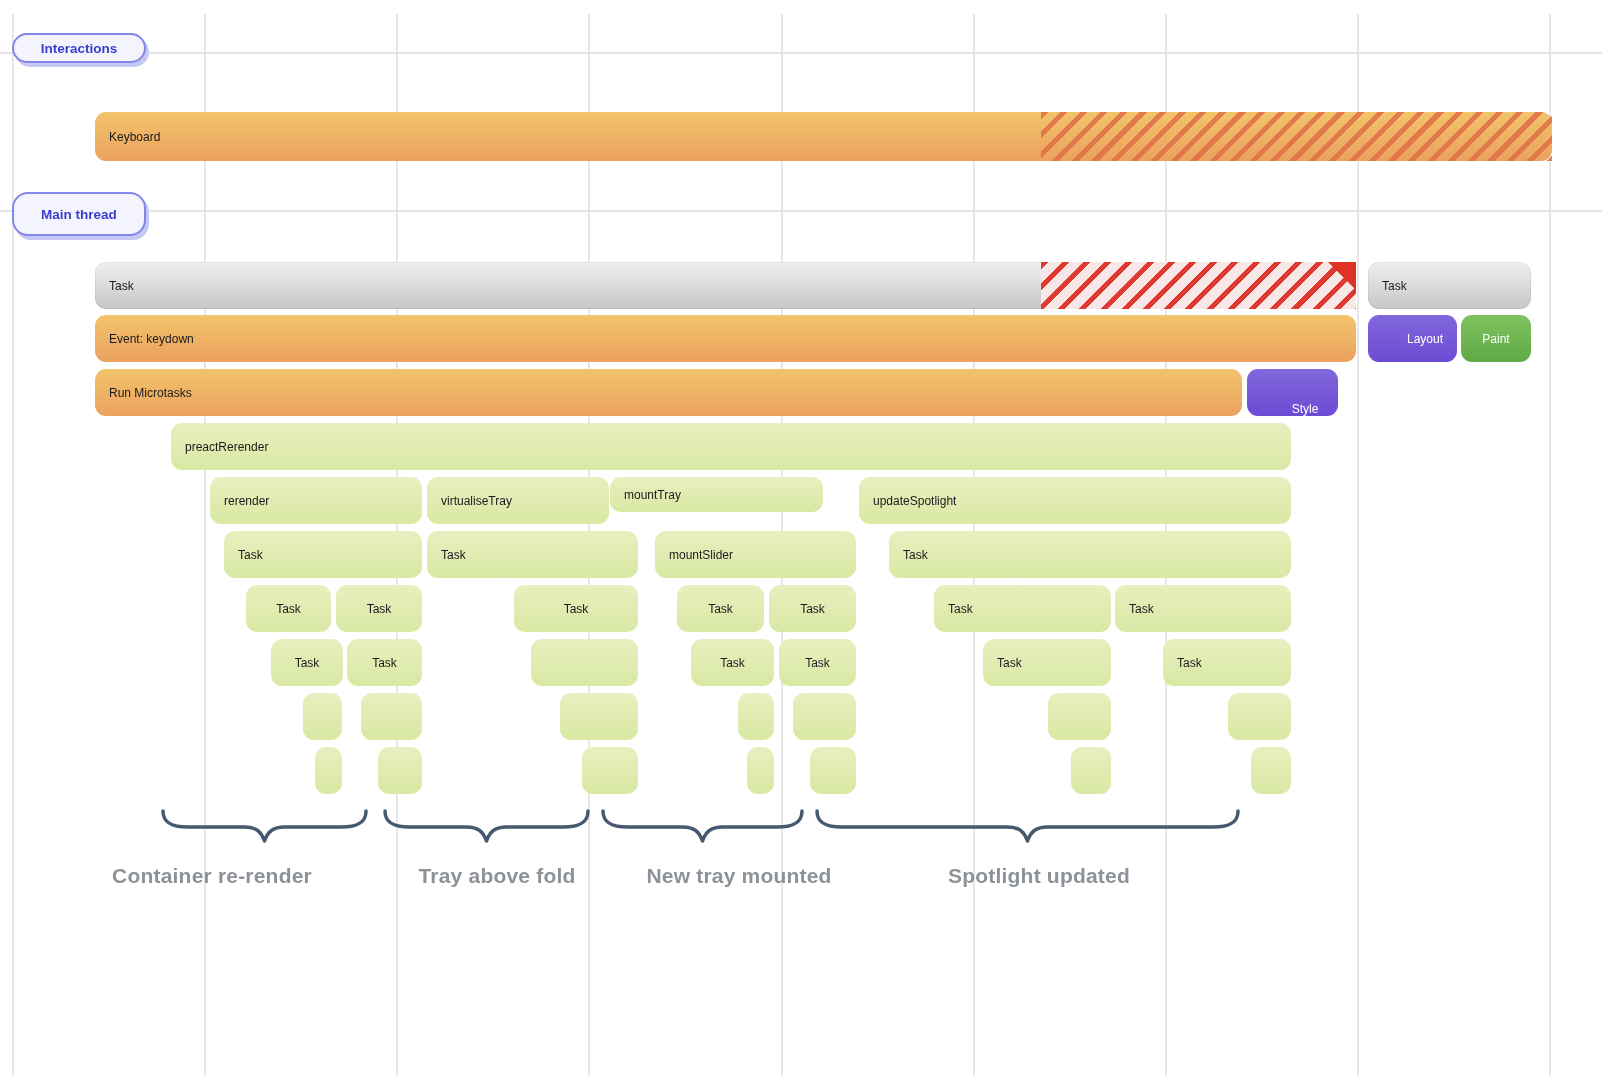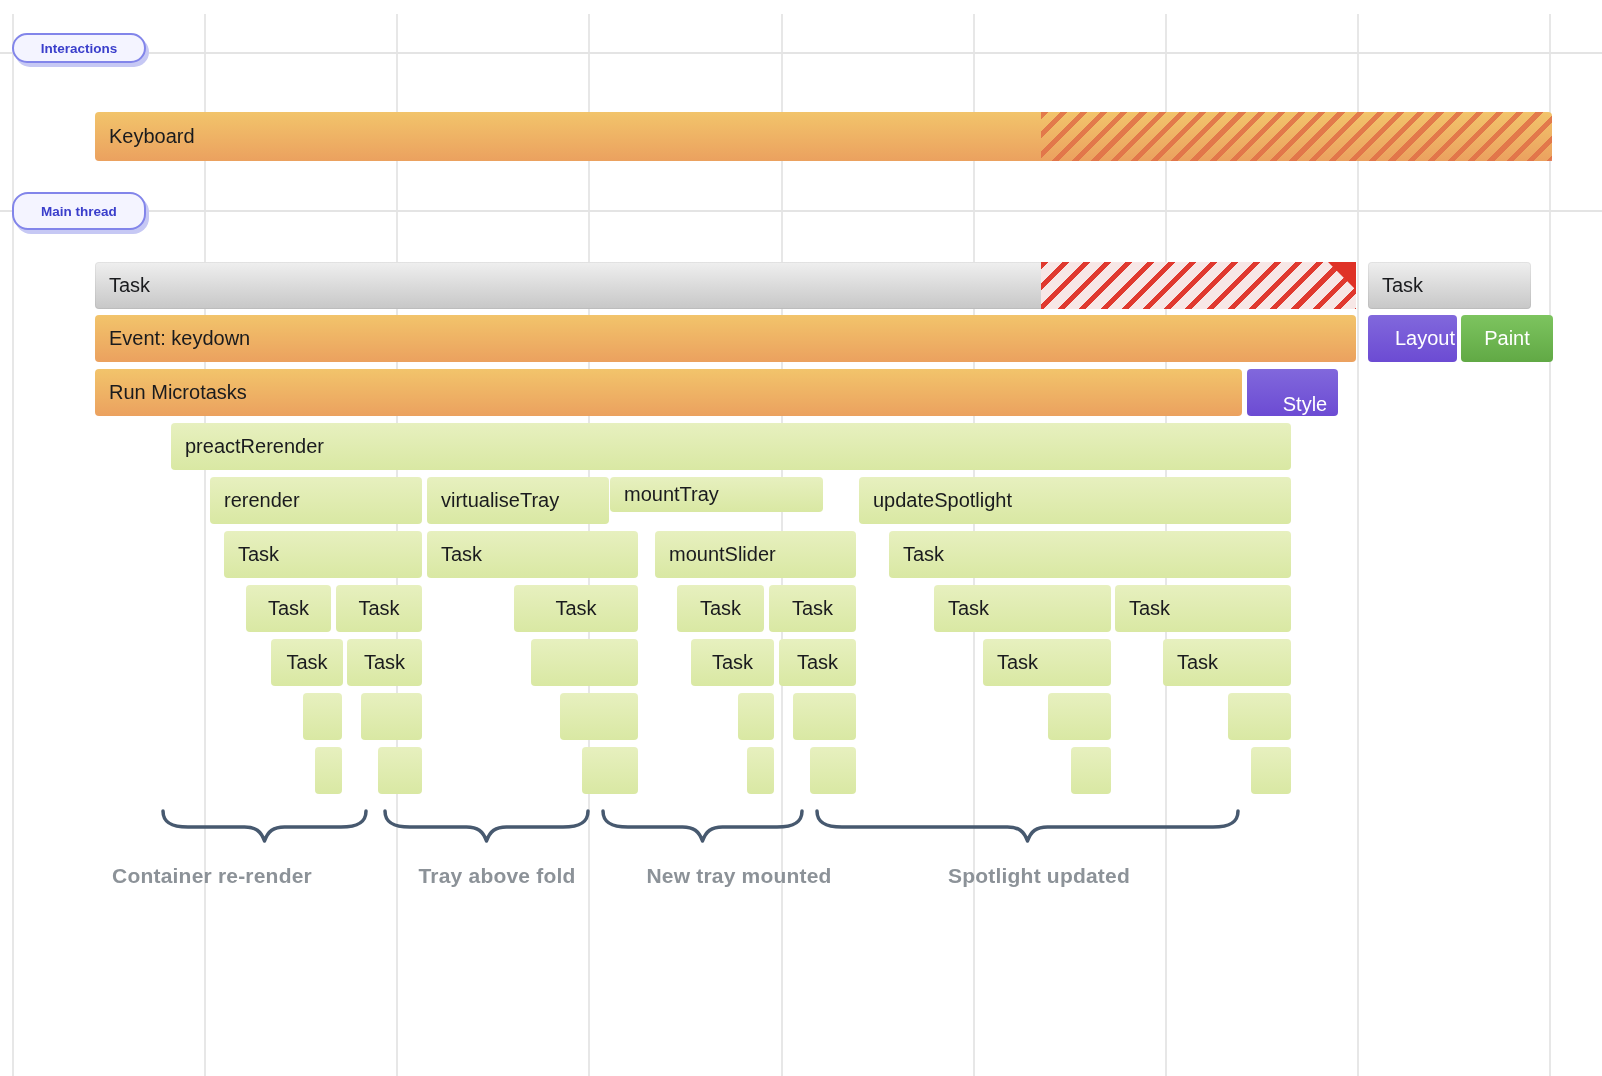--- a/index.html
+++ b/index.html
@@ -6,21 +6,21 @@
   .stage{
     position:relative;width:1602px;height:1076px;background:#fff;overflow:hidden;
     font-family:"Liberation Sans",sans-serif;
   }
   
   .vline{position:absolute;top:14px;bottom:0;width:2px;background:#e7e7e7;}
   .hline{position:absolute;left:0;width:100%;height:2px;background:#e4e4e4;}
   
   .bar{
     position:absolute;display:flex;align-items:center;box-sizing:border-box;
-    border-radius:4px;font-size:20px;color:#1a1b1e;white-space:nowrap;z-index:2;
+    border-radius:11px;font-size:12px;color:#1a1b1e;white-space:nowrap;z-index:2;
   }
   .bar .lbl{padding-left:14px;position:relative;z-index:3;}
   .bar.center{justify-content:center;}
   .bar.center .lbl{padding-left:0;}
   .k-orange{background:linear-gradient(180deg,#f2c46b,#eba15f);}
   .k-gray{background:linear-gradient(180deg,#efefef,#c7c7c7);box-shadow:inset 0 0 0 1px rgba(0,0,0,0.05);}
   .k-green{background:linear-gradient(180deg,#e7f0bf,#d9e8a3);margin-left:48px;}
   .k-purple{background:linear-gradient(180deg,#8168dc,#6c4bd3);color:#ffffff;padding-left:25px;}
   .k-paint{background:linear-gradient(180deg,#7dc45f,#61a945);color:#ffffff;}
   .hatch{position:absolute;top:0;bottom:0;z-index:1;}
@@ -35,21 +35,21 @@
     position:absolute;top:0;right:0;width:0;height:0;z-index:2;
     border-top:28px solid #df3227;border-left:28px solid transparent;
   }
   
   .pill{
     position:absolute;display:flex;align-items:center;justify-content:center;box-sizing:border-box;
     background:#f4f4ff;border:2px solid #8285ea;border-radius:16px;
     box-shadow:3px 4px 0 0 #c6c8f4;color:#3a3ecb;font-size:13.5px;font-weight:700;z-index:5;
   }
   #pill-interactions{left:12px;top:33px;width:134px;height:30px;}
-  #pill-main-thread{left:12px;top:192px;width:134px;height:38px;}
+  #pill-main-thread{left:12px;top:192px;width:134px;height:44px;}
   
   svg.brace{position:absolute;overflow:visible;z-index:4;}
   .brace-label{
     position:absolute;transform:translateX(-50%);color:#8c9298;
     font-size:21px;font-weight:700;white-space:nowrap;letter-spacing:.2px;z-index:4;
   }
 </style>
 </head>
 <body>
 
@@ -79,21 +79,21 @@
       </div>
       <div class="bar k-gray" style="left: 1368px; top: 262px; width: 163px; height: 47px;">
         <span class="lbl">Task</span>
       </div>
       <div class="bar k-orange" style="left: 95px; top: 315px; width: 1261px; height: 47px;">
         <span class="lbl">Event: keydown</span>
       </div>
       <div class="bar k-purple center" style="left: 1368px; top: 315px; width: 89px; height: 47px;">
         <span class="lbl">Layout</span>
       </div>
-      <div class="bar k-paint center" style="left: 1461px; top: 315px; width: 92px; height: 47px;">
+      <div class="bar k-paint center" style="left: 1461px; top: 315px; width: 70px; height: 47px;">
         <span class="lbl">Paint</span>
       </div>
       <div class="bar k-orange" style="left: 95px; top: 369px; width: 1147px; height: 47px;">
         <span class="lbl">Run Microtasks</span>
       </div>
       <div class="bar k-purple center" style="left: 1247px; top: 369px; width: 91px; height: 47px; align-items: flex-end;">
         <span class="lbl">Style</span>
       </div>
       <div class="bar k-green" style="left: 123px; top: 423px; width: 1120px; height: 47px;">
         <span class="lbl">preactRerender</span>

